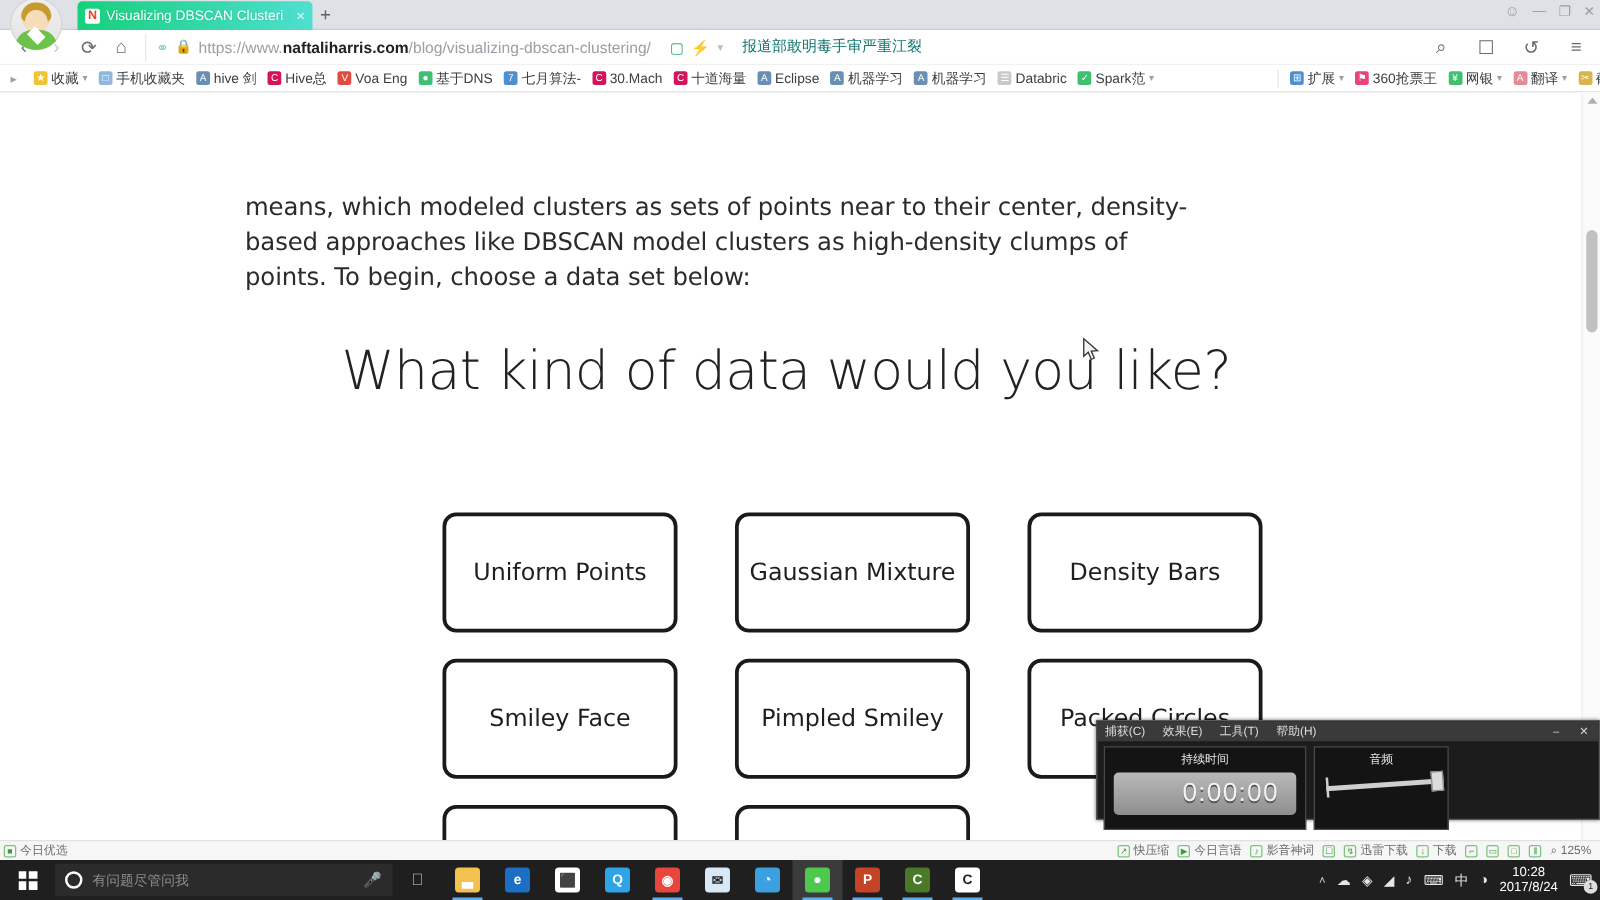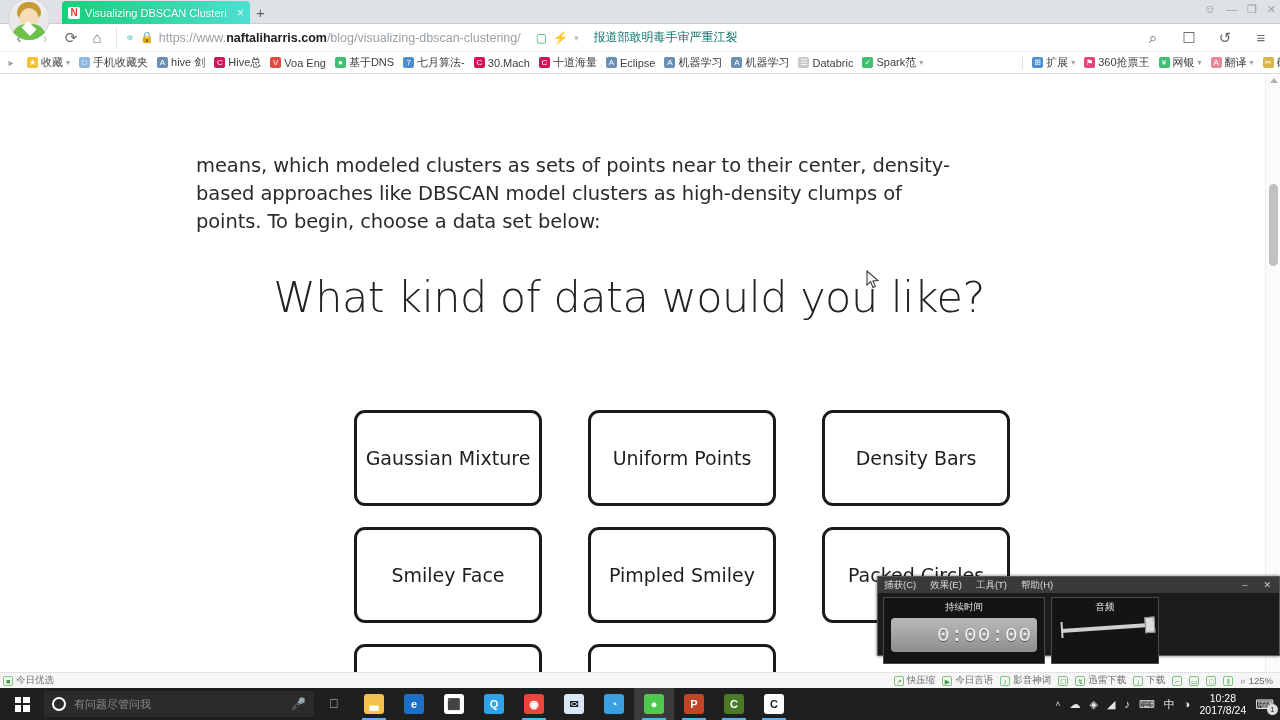--- a/index.html
+++ b/index.html
@@ -140,21 +140,21 @@
   .rec-menu .mspacer { flex:1; }
   .rec-menu .mctl { font-size:9px; color:#cfcfcf; letter-spacing:2px; }
   .rec-body { display:flex; height:76px; padding:4px 5px 5px; gap:6px; }
   .rec-panel { border:1px solid #4a4a4a; background:#141414;
       display:flex; flex-direction:column; align-items:center; padding-top:3px; }
   .rec-panel .plab { font-size:9.5px; color:#e4e4e4; }
   .rec-duration { width:162px; }
   .rec-audio { width:108px; }
   .timebox { margin-top:4px; width:146px; height:34px; border-radius:4px;
      background:linear-gradient(#b9b9b9,#8e8e8e); display:flex; align-items:center;
-     justify-content:center; font-family:Liberation Mono, monospace; font-size:21px; color:#f2f2f2;
+     justify-content:center; font-family:Liberation Sans, sans-serif; font-size:21px; color:#f2f2f2;
      text-shadow:0 1px 0 #555; letter-spacing:1px;padding-left:41px; }
   .slider { margin-top:12px; width:88px; height:4px; background:#cfcfcf; position:relative;
      transform: rotate(-4deg); }
   .slider .knob { position:absolute; right:-6px; top:-6px; width:10px; height:16px;
      background:#dcdcdc; border:1px solid #8b8b8b; }
   .slider .tick { position:absolute; left:0; top:-7px; width:2px; height:16px; background:#cfcfcf; }
   .rec-actions { display:flex; gap:5px; align-items:flex-start; padding-top:7px; }
   .ract { width:38px; display:flex; flex-direction:column; align-items:center; gap:3px; }
   .ract .glab { font-size:9.5px; color:#e2e2e2; }
   .ic-delete { width:30px; height:30px; border-radius:50%;
@@ -334,22 +334,22 @@
           <span class="bi" style="background: rgb(217, 180, 74);">✂</span>
           <span>截图</span>
         </span>
       </div>
 
     <div class="page">
       <div class="content">
         <p class="para">means, which modeled clusters as sets of points near to their center, density-based approaches like DBSCAN model clusters as high-density clumps of points. To begin, choose a data set below:</p>
         <h1 class="headline">What kind of data would you like?</h1>
         <div class="grid" id="dataset-grid">
+            <div class="dbtn">Uniform Points</div>
             <div class="dbtn">Gaussian Mixture</div>
-            <div class="dbtn">Uniform Points</div>
             <div class="dbtn">Density Bars</div>
             <div class="dbtn">Smiley Face</div>
             <div class="dbtn">Pimpled Smiley</div>
             <div class="dbtn">Packed Circles</div>
             <div class="dbtn">DBSCAN Rings</div>
             <div class="dbtn">Example A</div>
           </div>
       </div>
 
       <div class="vscroll">

